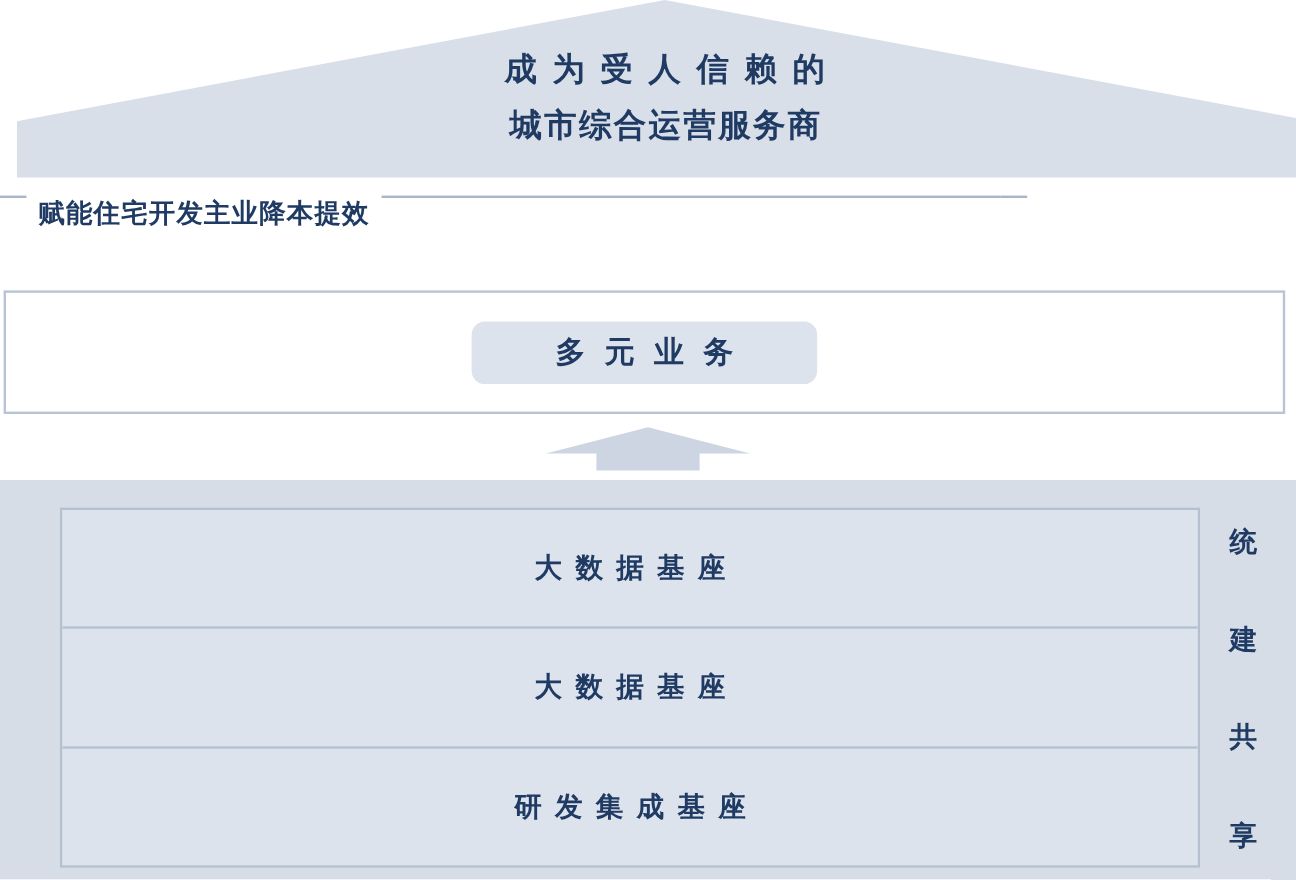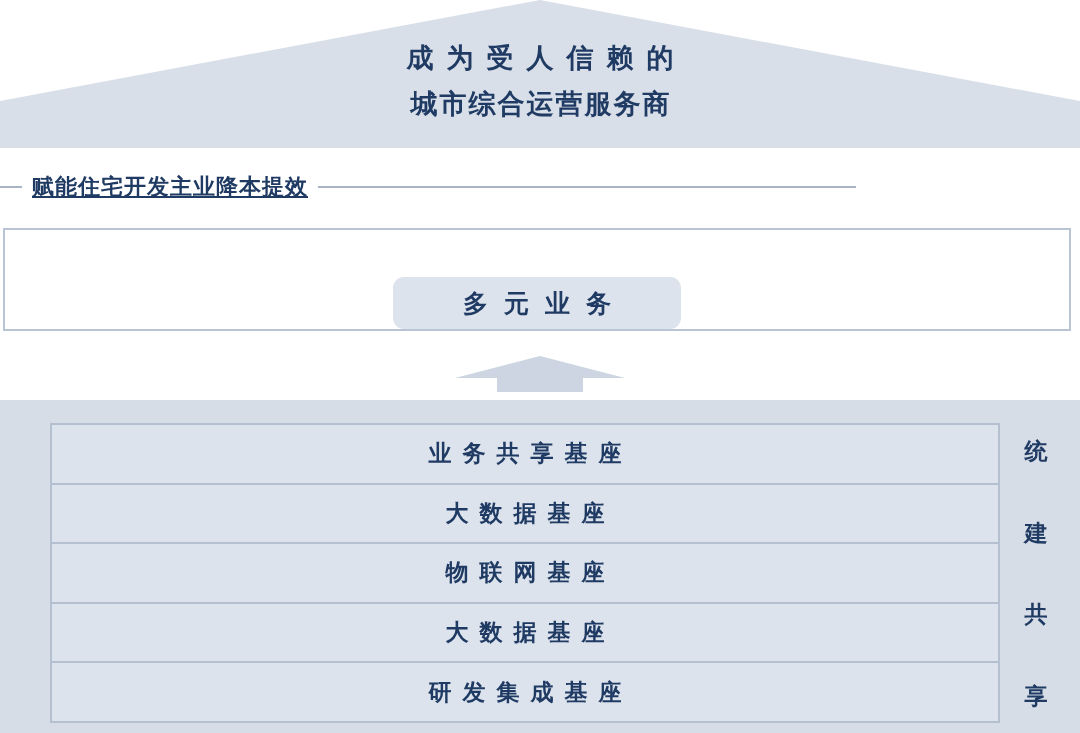--- a/index.html
+++ b/index.html
@@ -12,21 +12,21 @@
     height: 733px;
     position: relative;
     overflow: hidden;
     font-family: "Liberation Sans", "DejaVu Sans", sans-serif;
     color: #1f3a63;
   }
 
   
   .roof {
     position: absolute;
-    left: 0;
+    left: 14px;
     top: 0;
     width: 865px;
     height: 150px;
   }
   .roof svg { display: block; }
   .roof-text {
     position: absolute;
     left: 0;
     top: 38px;
     width: 1080px;
@@ -52,22 +52,20 @@
   }
 
   
   .connector-row {
     position: absolute;
     left: 0;
     top: 163px;
     width: 856px;
     height: 48px;
     display: flex;
-    align-items: center;
-    text-decoration: underline;
   }
   .conn-dash {
     height: 2px;
     background: #a9b5c7;
     flex: 0 0 auto;
   }
   .conn-dash.short { width: 22px; }
   .conn-label {
     font-size: 22px;
     font-weight: 700;
@@ -75,28 +73,28 @@
     letter-spacing: 1px;
     white-space: nowrap;
     padding: 0 10px;
   }
   .conn-dash.grow { flex: 1 1 auto; width: auto; }
 
   
   .middle-box {
     position: absolute;
     left: 3px;
-    top: 228px;
+    top: 242px;
     width: 1068px;
     height: 103px;
     border: 2px solid #b9c4d4;
     background: #ffffff;
     box-sizing: border-box;
     display: flex;
-    align-items: flex-end;
+    align-items: center;
     justify-content: center;
   }
   .biz-pill {
     width: 288px;
     height: 52px;
     background: #dde3ec;
     border-radius: 11px;
     display: flex;
     align-items: center;
     justify-content: center;
@@ -197,23 +195,21 @@
 </div>
 
 <div class="arrow">
   <svg width="170" height="42" viewBox="0 0 170 42" xmlns="http://www.w3.org/2000/svg">
     <polygon points="85,4 170,26 128,26 128,40 42,40 42,26 0,26" fill="#ccd5e1"></polygon>
   </svg>
 </div>
 
 <div class="base">
   <div class="base-inner">
-    <div class="base-row">业务共享基座</div>
     <div class="base-row">大数据基座</div>
-    <div class="base-row">物联网基座</div>
     <div class="base-row">大数据基座</div>
     <div class="base-row">研发集成基座</div>
   </div>
   <div class="base-side">
     <span>统</span>
     <span>建</span>
     <span>共</span>
     <span>享</span>
   </div>
 </div>

